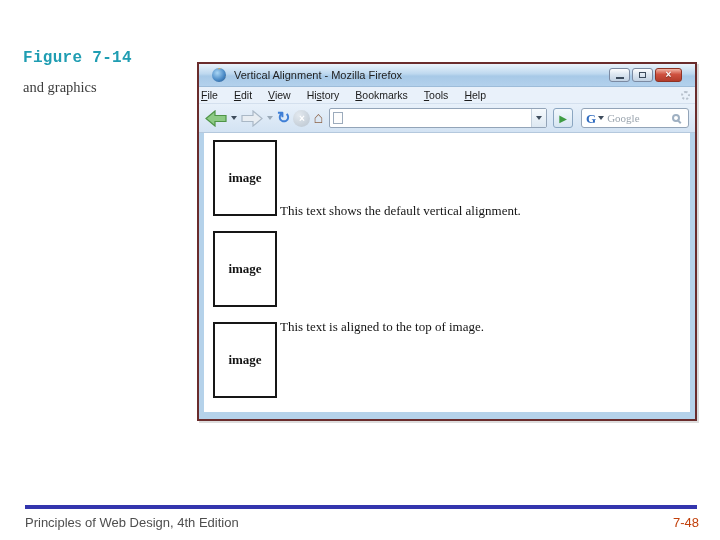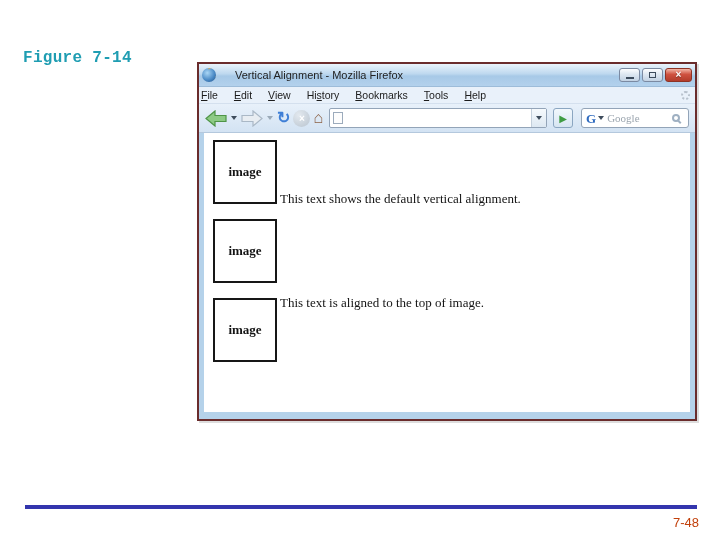--- a/index.html
+++ b/index.html
@@ -24,21 +24,21 @@
   .browser {
     position:absolute; left:197px; top:62px; width:500px; height:359px;
     border:2px solid var(--fig-border,#6a2c2c);
     display:flex; flex-direction:column;
     font-size:11px; color:#1c1c1c;
     box-shadow:2px 2px 0 rgba(120,120,120,.25);
   }
   .titlebar {
     height:23px; flex:0 0 23px;
     background:linear-gradient(#eaf3fb, #bdd8ef 45%, #a7c9e7 55%, #b3d1ec);
-    display:flex; align-items:center; padding:0 3px; gap:19px;
+    display:flex; align-items:center; padding:0 13px; gap:8px;
     border-bottom:1px solid #9dbcd9;
   }
   .ff-icon {
     width:14px; height:14px; border-radius:50%; position:relative; overflow:hidden;
     background:radial-gradient(circle at 38% 35%, #a9d6f5 0%, #4d8cc7 55%, #1d4e86 100%);
     flex:0 0 14px;
   }
   .ff-icon::after {
     content:""; position:absolute; width:12px; height:12px; right:-4px; top:-3px;
     border-radius:50%;
@@ -130,21 +130,21 @@
   }
 
   .viewport {
     flex:1 1 auto; background:#fff;
     border-left:5px solid #b5d2ea; border-right:5px solid #b5d2ea; border-bottom:7px solid #b5d2ea;
     padding:7px 0 0 9px; overflow:hidden;
     font-family:"Liberation Serif",serif; font-size:13px; color:#141414;
   }
   .img-row { display:flex; margin-bottom:15px; }
   .img-box {
-    width:64px; height:64px; flex:0 0 64px; border:2px solid #161616; background:#fff;
+    width:64px; height:76px; flex:0 0 64px; border:2px solid #161616; background:#fff;
     display:flex; align-items:center; justify-content:center;
     font-weight:bold; font-size:13px;
   }
   .row-text { margin-left:3px;text-align:right; }
   .align-baseline .row-text { align-self:flex-end; margin-bottom:-3px; }
   .align-middle   .row-text { align-self:center; }
   .align-top      .row-text { align-self:flex-start; margin-top:-3px; }
 
   
   .footer-line { position:absolute; left:25px; right:23px; top:505px; height:4px; background:var(--footer-line,#3335ad); }
@@ -153,20 +153,21 @@
 
   svg { display:block; }
 </style>
 </head>
 <body>
 
 <div class="slide">
 
   <div class="fig-label">Figure 7-14</div>
   <div class="fig-caption">
+    <div>and graphics</div>
   </div>
 
   <div class="browser">
 
     <div class="titlebar">
       <span class="ff-icon"></span>
       <span class="title-text">Vertical Alignment - Mozilla Firefox</span>
       <span class="win-controls">
         <span class="wc">
             <span class="dash"></span>
@@ -243,15 +244,16 @@
       </div>
       <div class="img-row align-top">
         <div class="img-box">image</div>
         <div class="row-text">This text is aligned to the top of image.</div>
       </div>
     </div>
 
   </div>
 
   <div class="footer-line"></div>
+  <div class="footer-left">Principles of Web Design, 4th Edition</div>
   <div class="footer-right">7-48</div>
 
 </div>
 
 </body></html>

